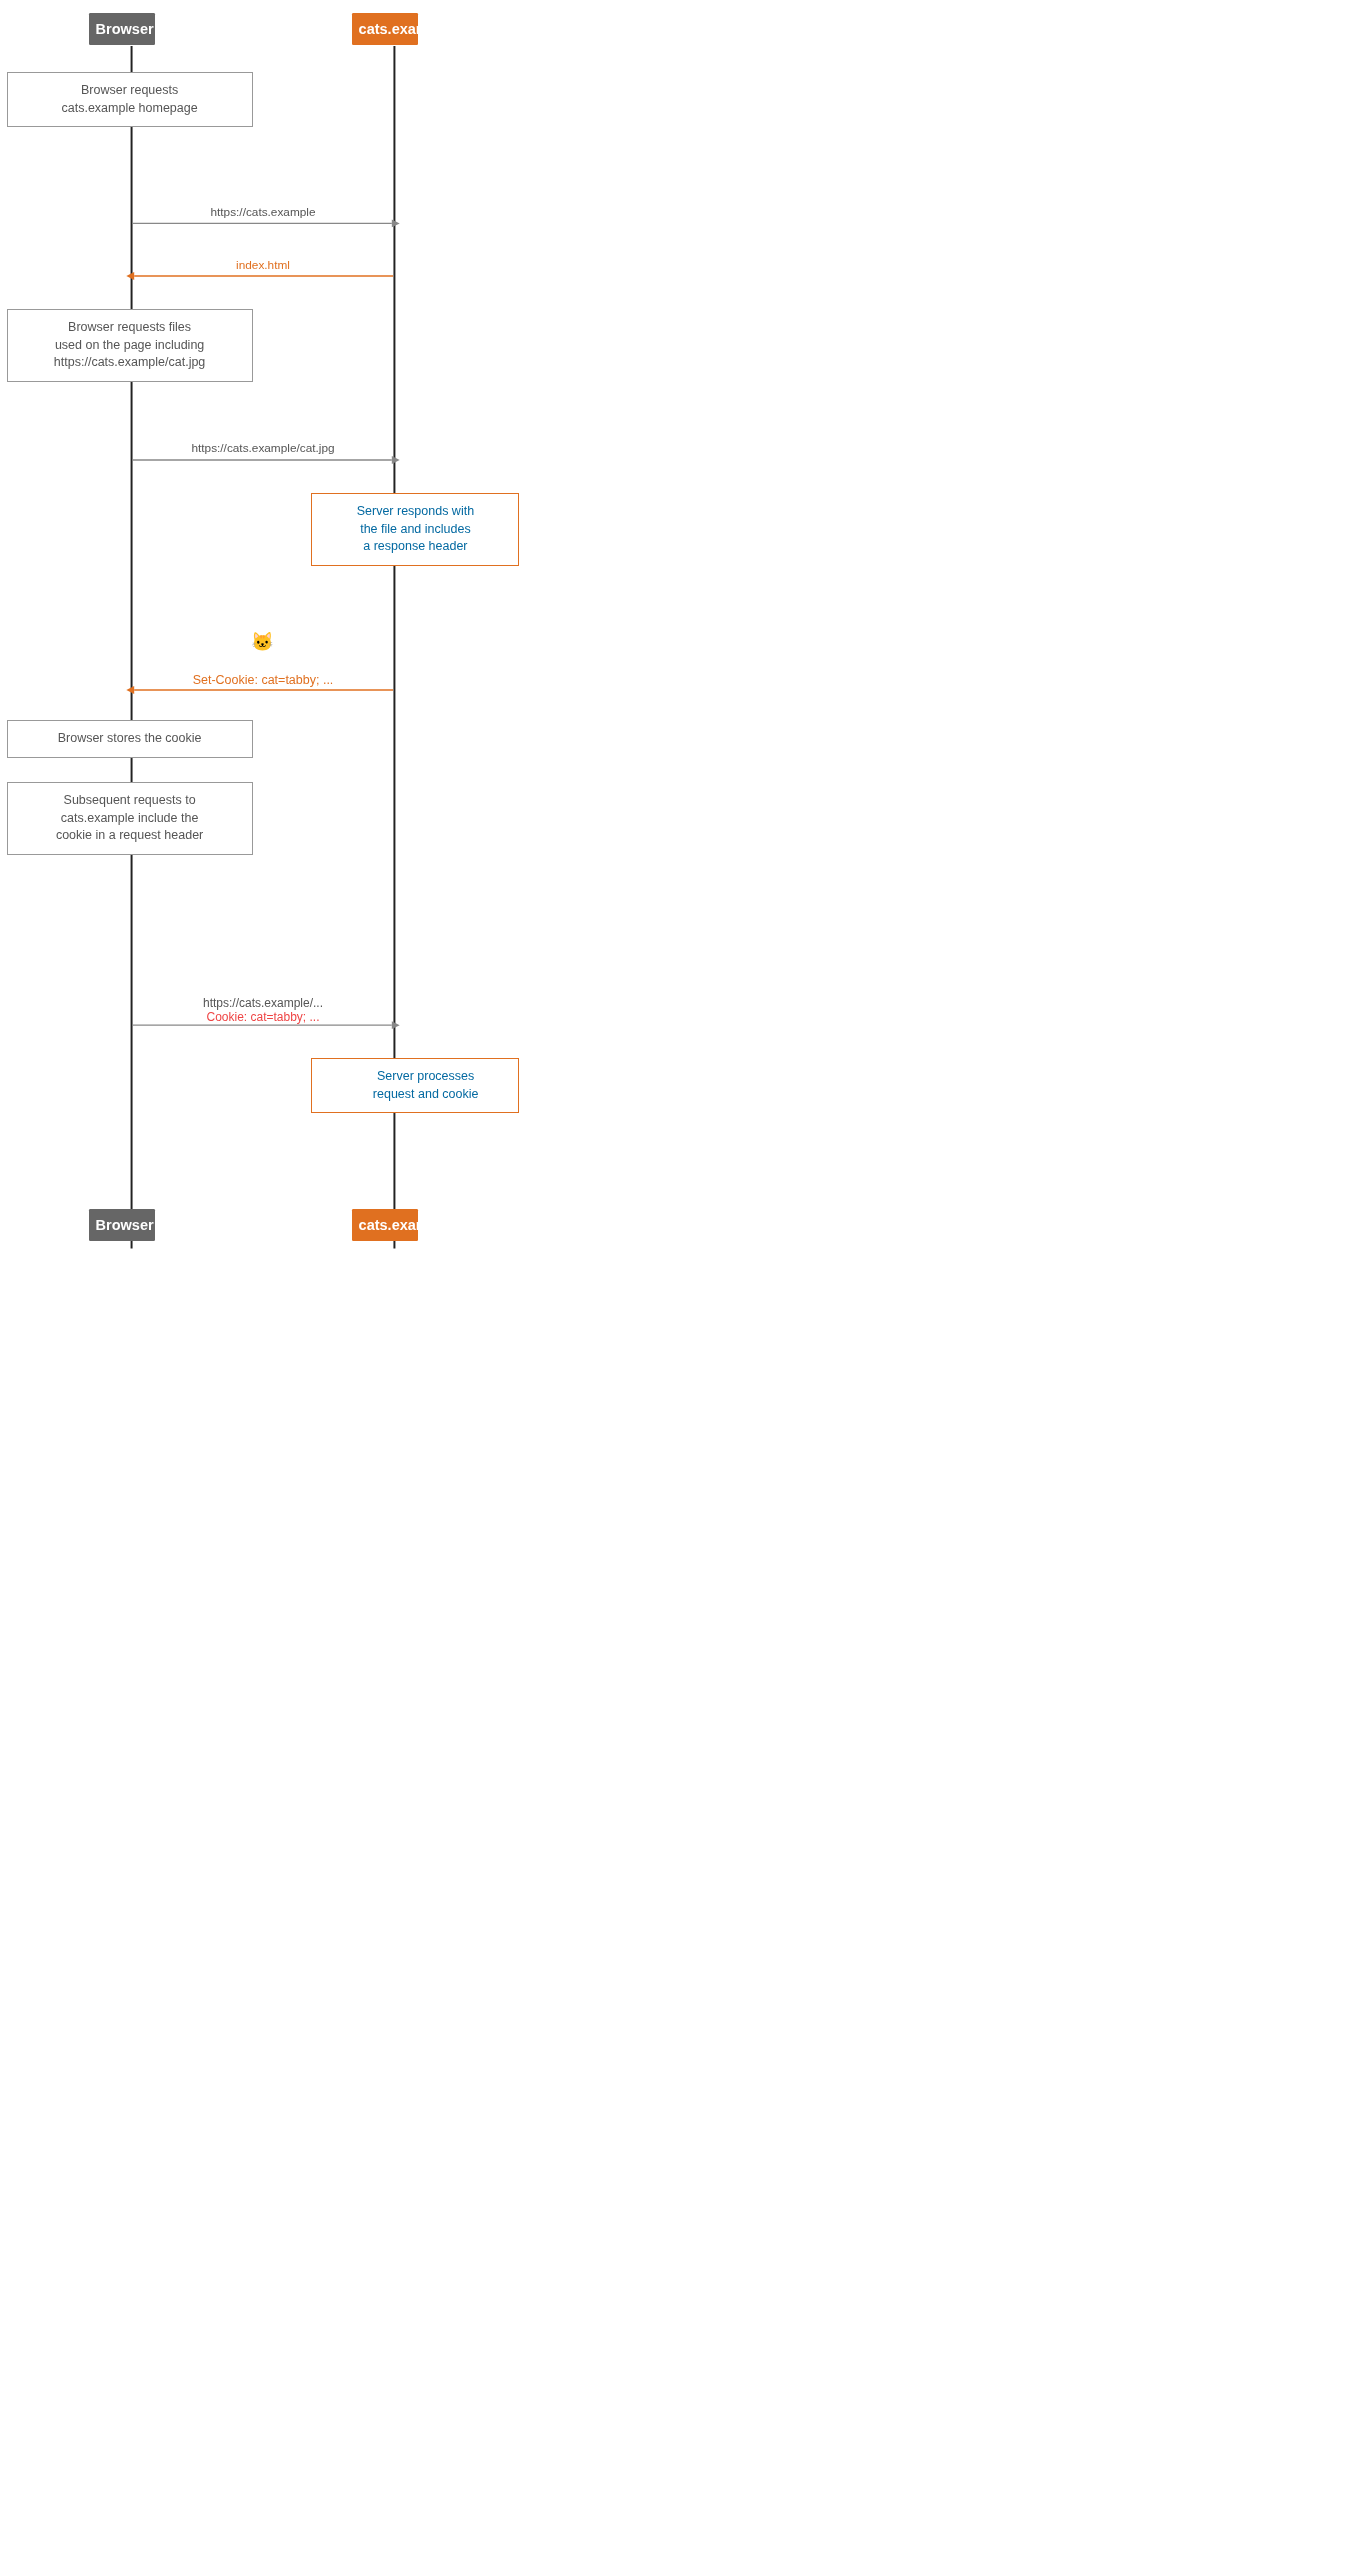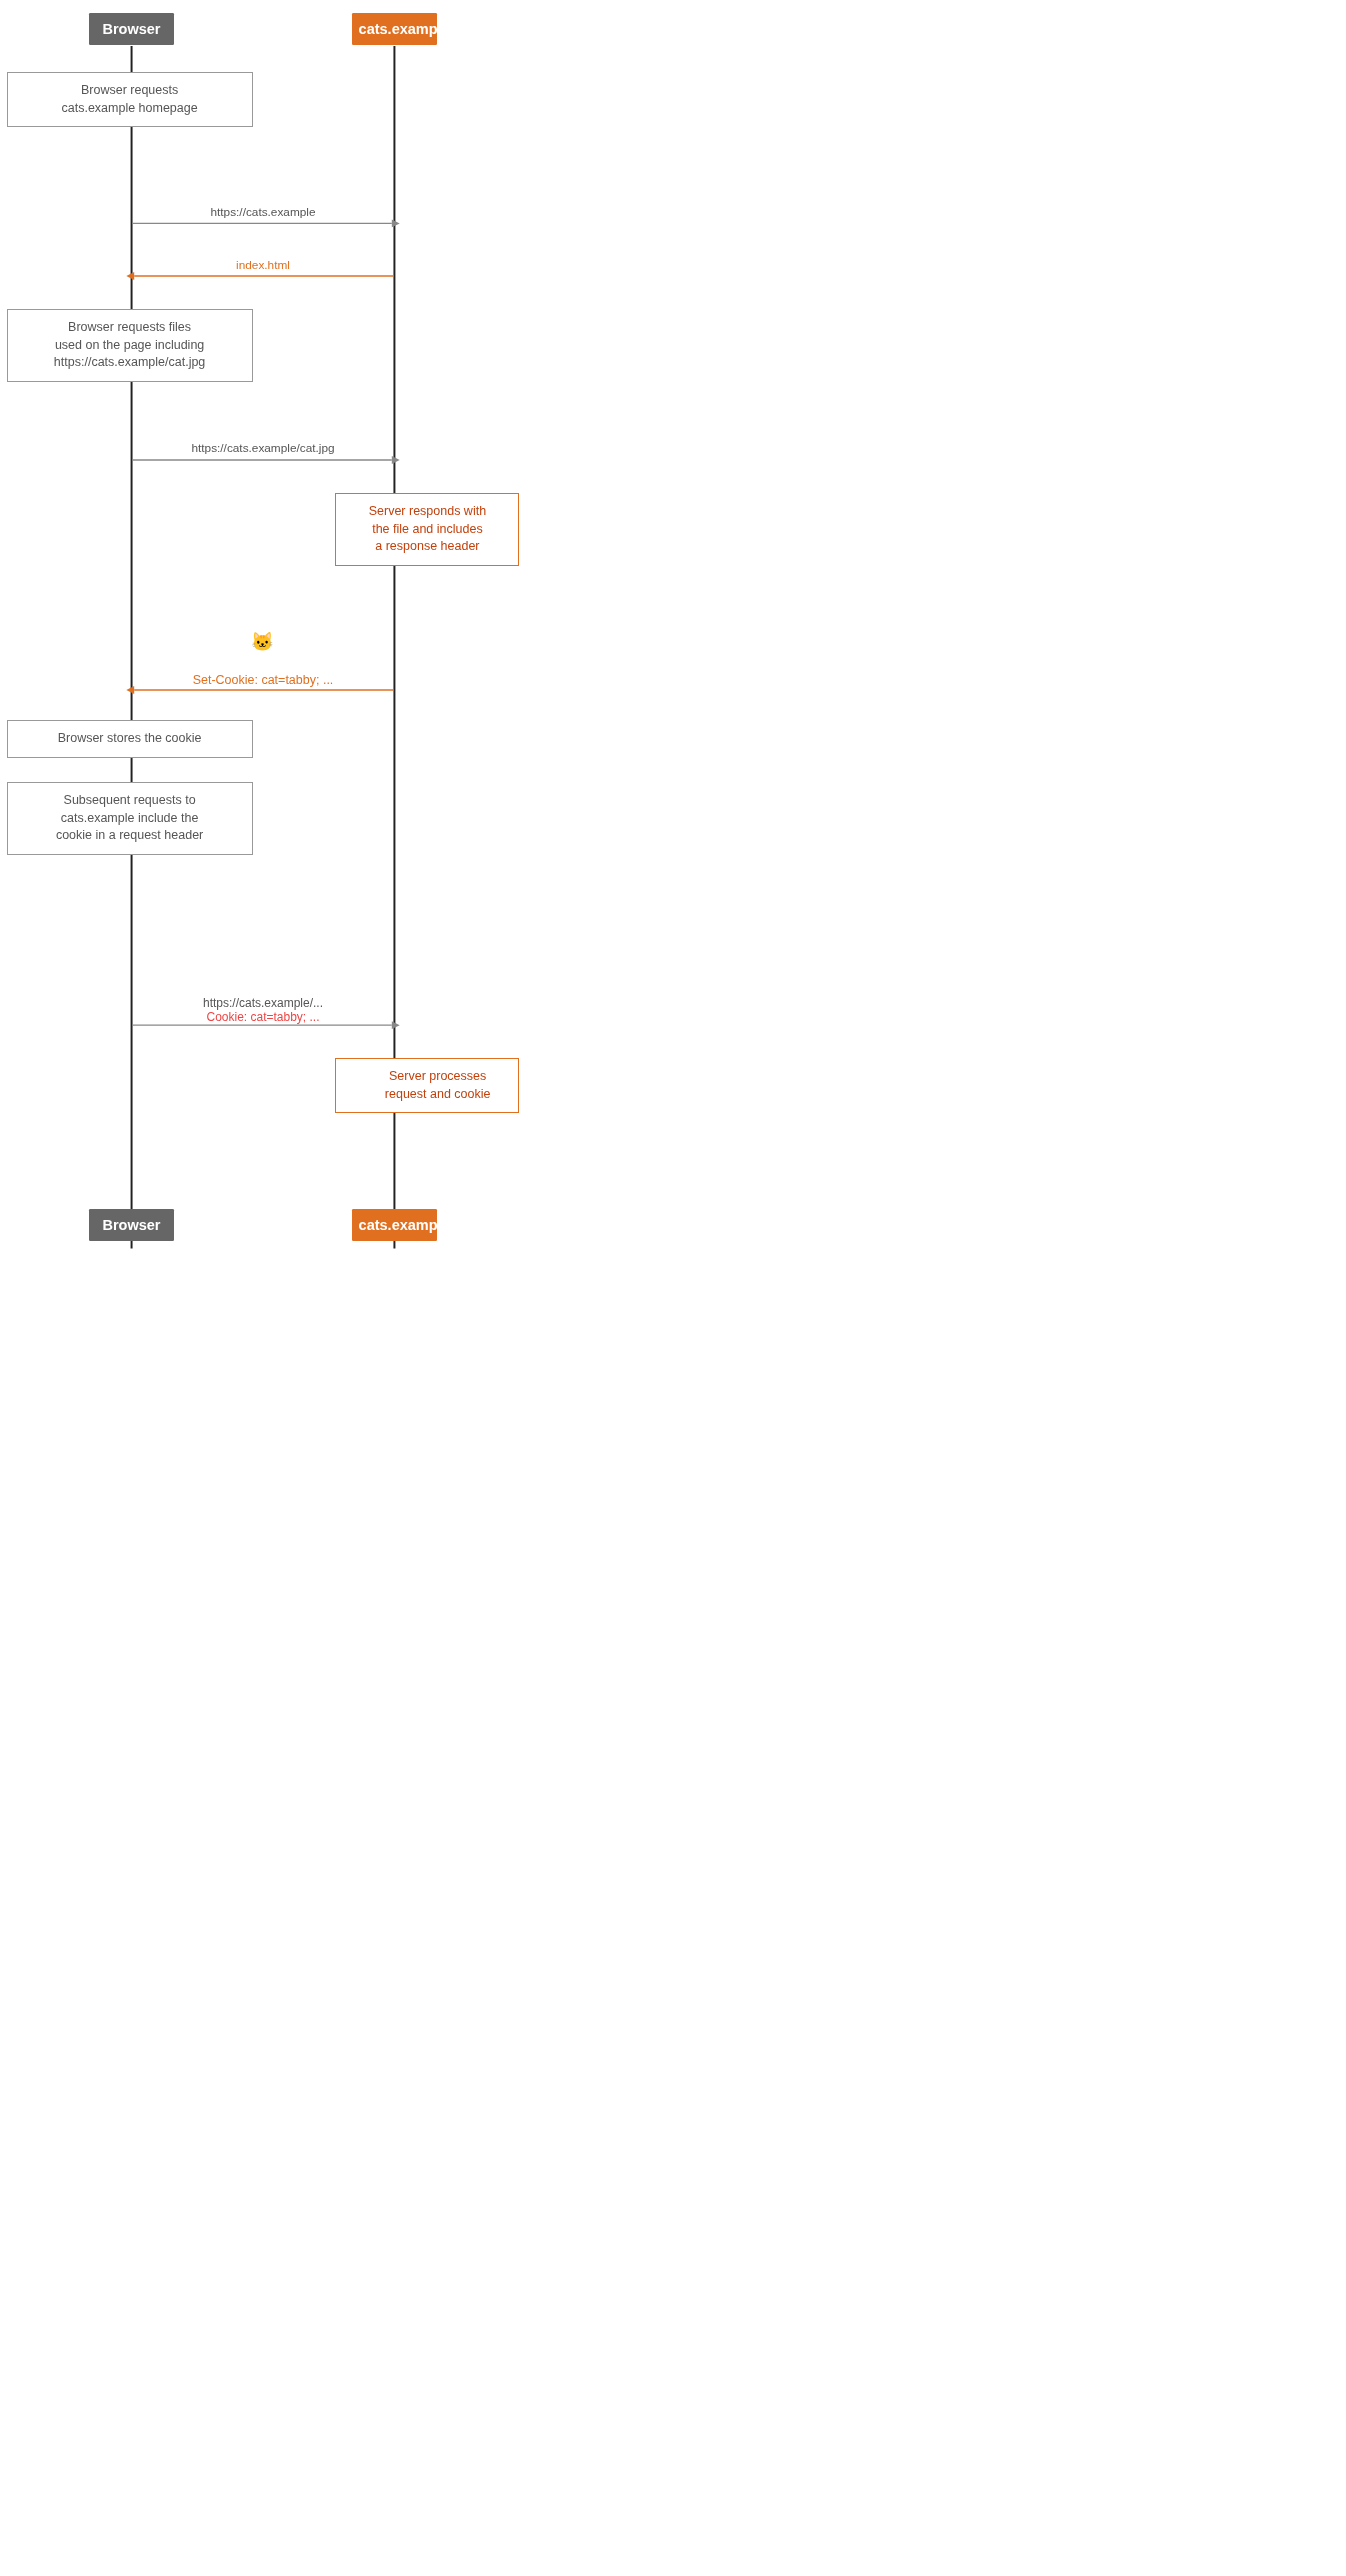--- a/index.html
+++ b/index.html
@@ -14,21 +14,21 @@
 
     .diagram {
       position: relative;
       width: 526px;
       padding: 0 13px;
     }
 
     
     .actor-box {
       position: absolute;
-      width: 85px;
+      width: 66px;
       padding: 8px 6.6px;
       text-align: center;
       font-size: 14.5px;
       font-weight: bold;
       color: #fff;
       border-radius: 1.3px;
     }
     .actor-browser {
       background: #666;
       left: 89px;
@@ -53,24 +53,24 @@
     }
 
     
     .msg-box-right {
       position: absolute;
       right: 6.6px;
       border: 1.3px solid #e07020;
       background: #fff;
       padding: 9.2px 10.5px;
       font-size: 12.5px;
-      color: #c2410c;
+      color: #0369a1;
       text-align: center;
       line-height: 1.4;
-      width: 184px;
+      width: 208px;
     }
 
     .emoji-label {
       position: absolute;
       font-size: 18.4px;
       text-align: center;
     }
   </style>
 </head>
 <body>

